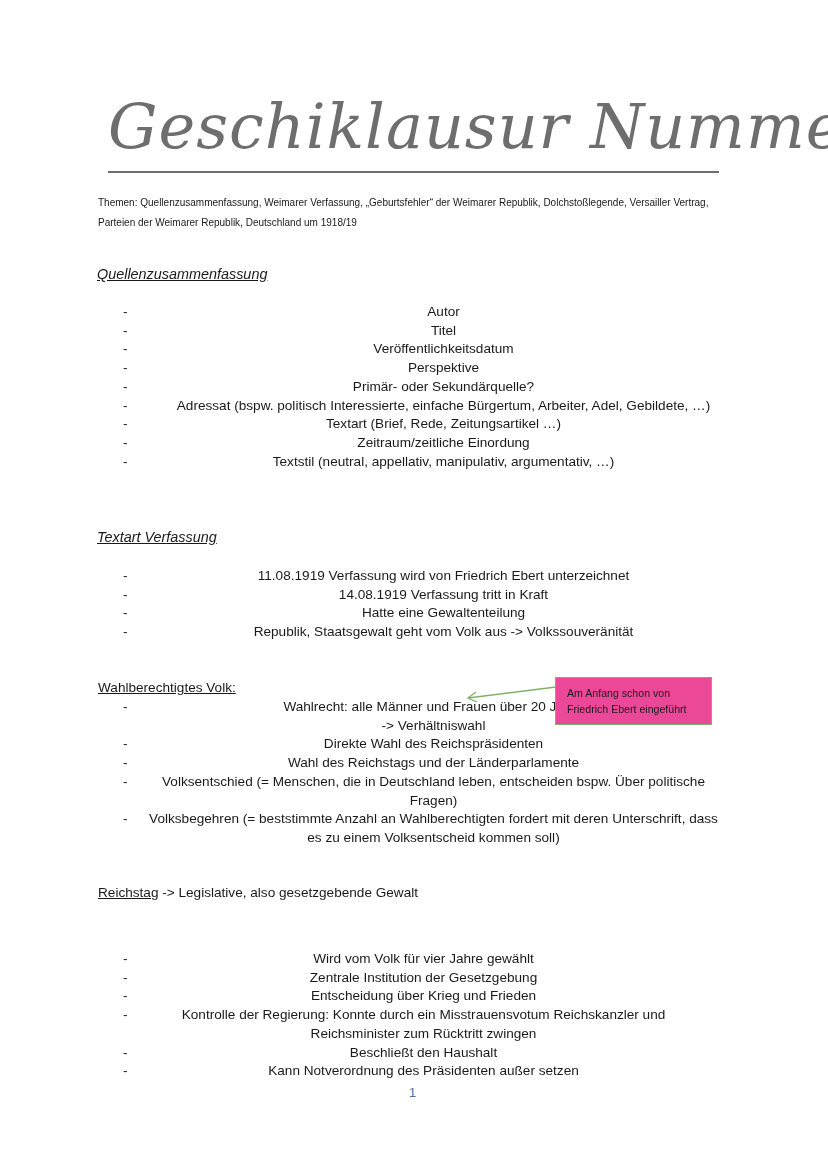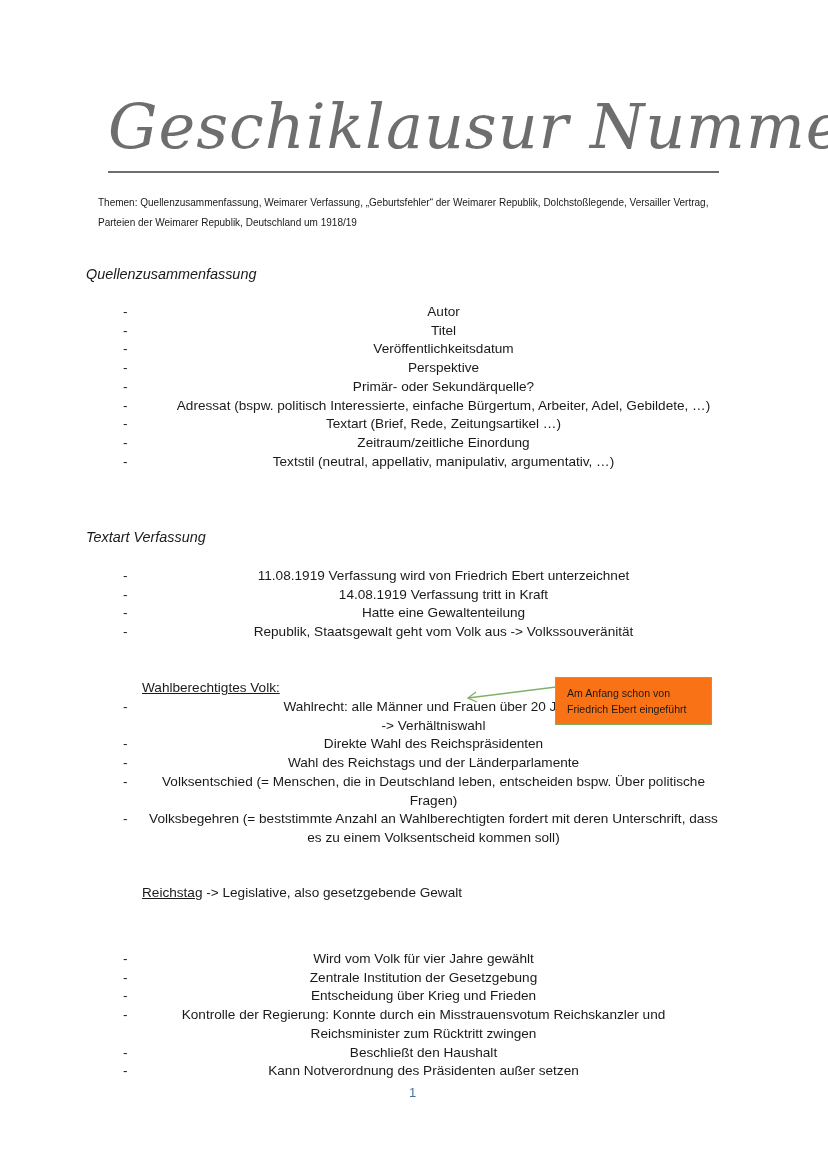--- a/index.html
+++ b/index.html
@@ -7,31 +7,31 @@
            font-family: "Liberation Sans", "DejaVu Sans", sans-serif; color: #1a1a1a; }
     .page { position: absolute; left: 0; top: 0; width: 828px; height: 1171px; }
 
     .title { position: absolute; left: 108px; top: 82px; width: 612px; height: 90px;
              font-family: "DejaVu Serif", serif; font-style: italic; font-size: 62px;
              color: #6e6e6e; letter-spacing: 1px; white-space: nowrap; line-height: 90px; }
     .title-rule { position: absolute; left: 108px; top: 171px; width: 611px; height: 2px; background: #6e6e6e; }
 
     .themes { position: absolute; left: 98px; top: 193px; width: 640px; font-size: 10px; line-height: 20px; }
 
-    .heading { position: absolute; left: 86px; font-size: 14.4px; font-style: italic; }
+    .heading { position: absolute; left: 97px; font-size: 14.4px; font-style: italic; text-decoration: underline; }
     .subheading { position: absolute; left: 98px; font-size: 13.6px; }
-    .subheading .u { text-decoration: underline; margin-left: 44px; }
+    .subheading .u { text-decoration: underline; }
 
     ul.dash { position: absolute; left: 98px; margin: 0; padding: 0; list-style: none; width: 640px; }
     ul.dash li { position: relative; padding-left: 51px; font-size: 13.6px; line-height: 18.7px; text-align: center; }
     ul.dash li::before { content: "-"; position: absolute; left: 25px; top: 0; }
 
     .callout { position: absolute; left: 555px; top: 677px; width: 157px; height: 48px;
                border: 1.5px solid #7fb069; box-sizing: border-box; padding: 7px 0 0 11px;
-               font-size: 10.6px; line-height: 16px; background: #f97316; }
+               font-size: 10.6px; line-height: 16px; background: #ec4899; }
     .arrow { position: absolute; left: 466px; top: 685px; }
 
     .page-number { position: absolute; left: 409px; top: 1085px; font-size: 13px; color: #4a6fa5; }
   </style>
 </head>
 <body>
 
 <div class="page">
 
   <div class="title">Geschiklausur Nummer 4</div>

